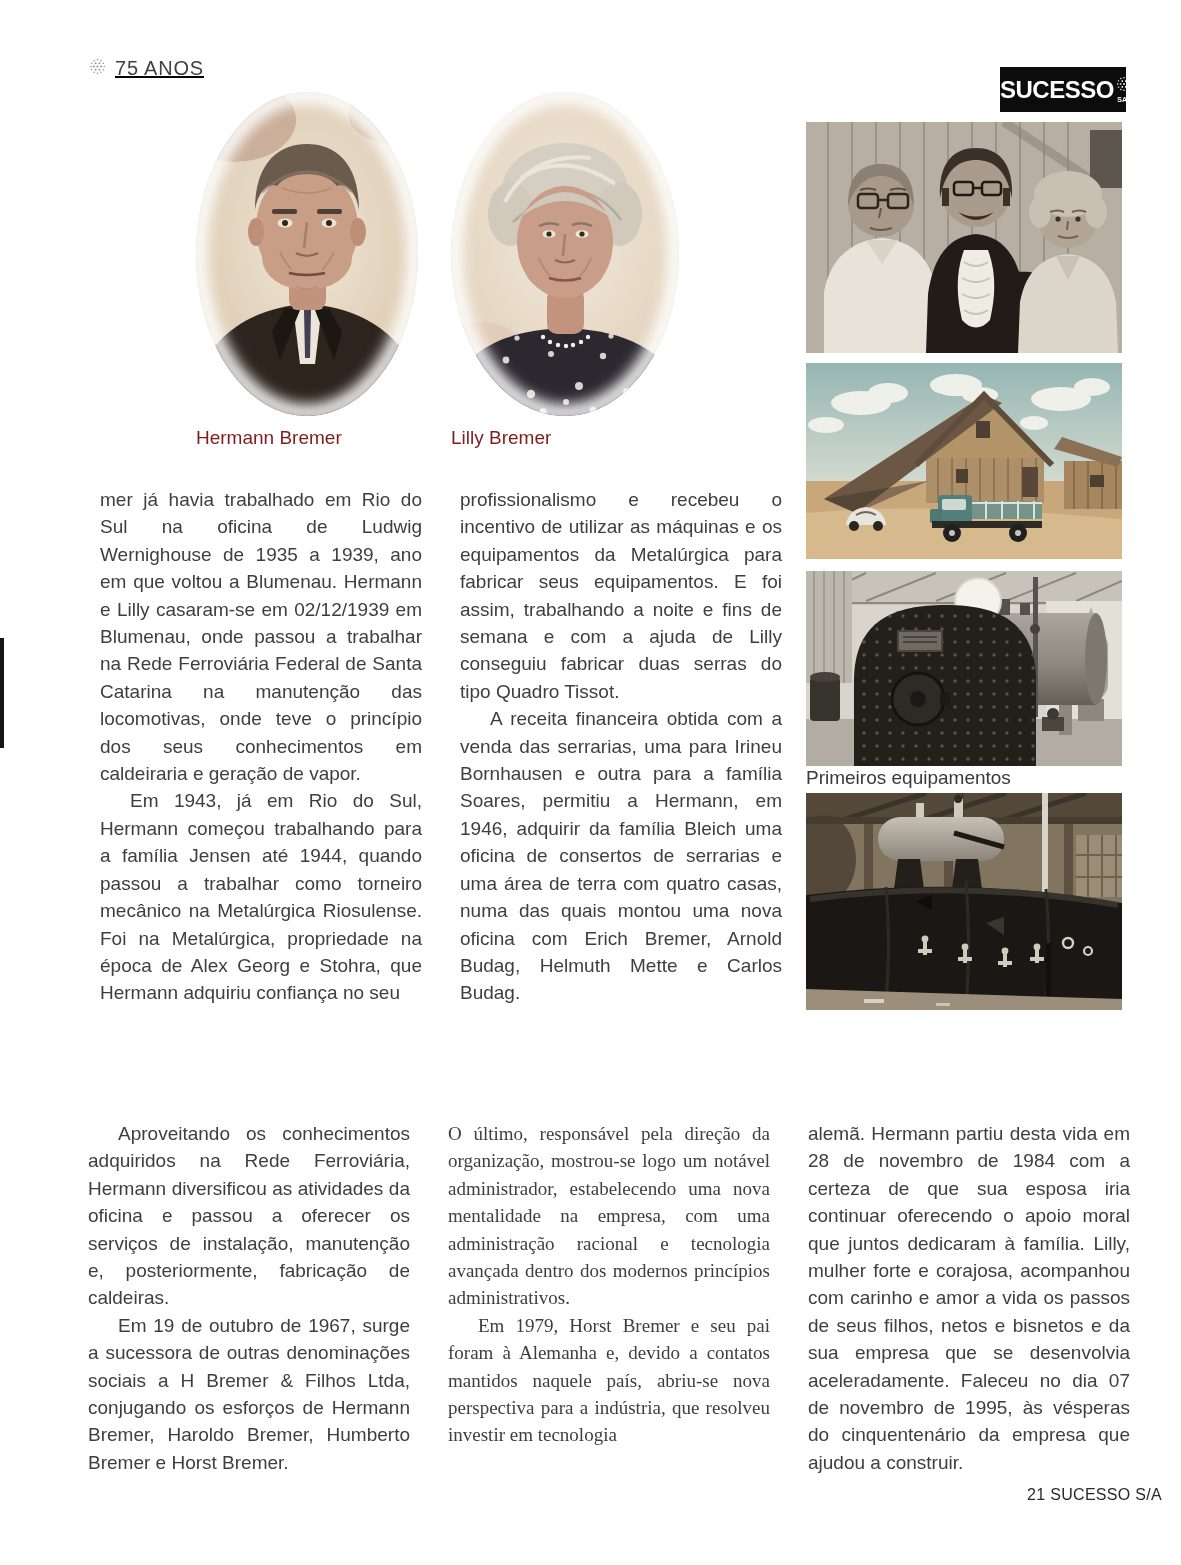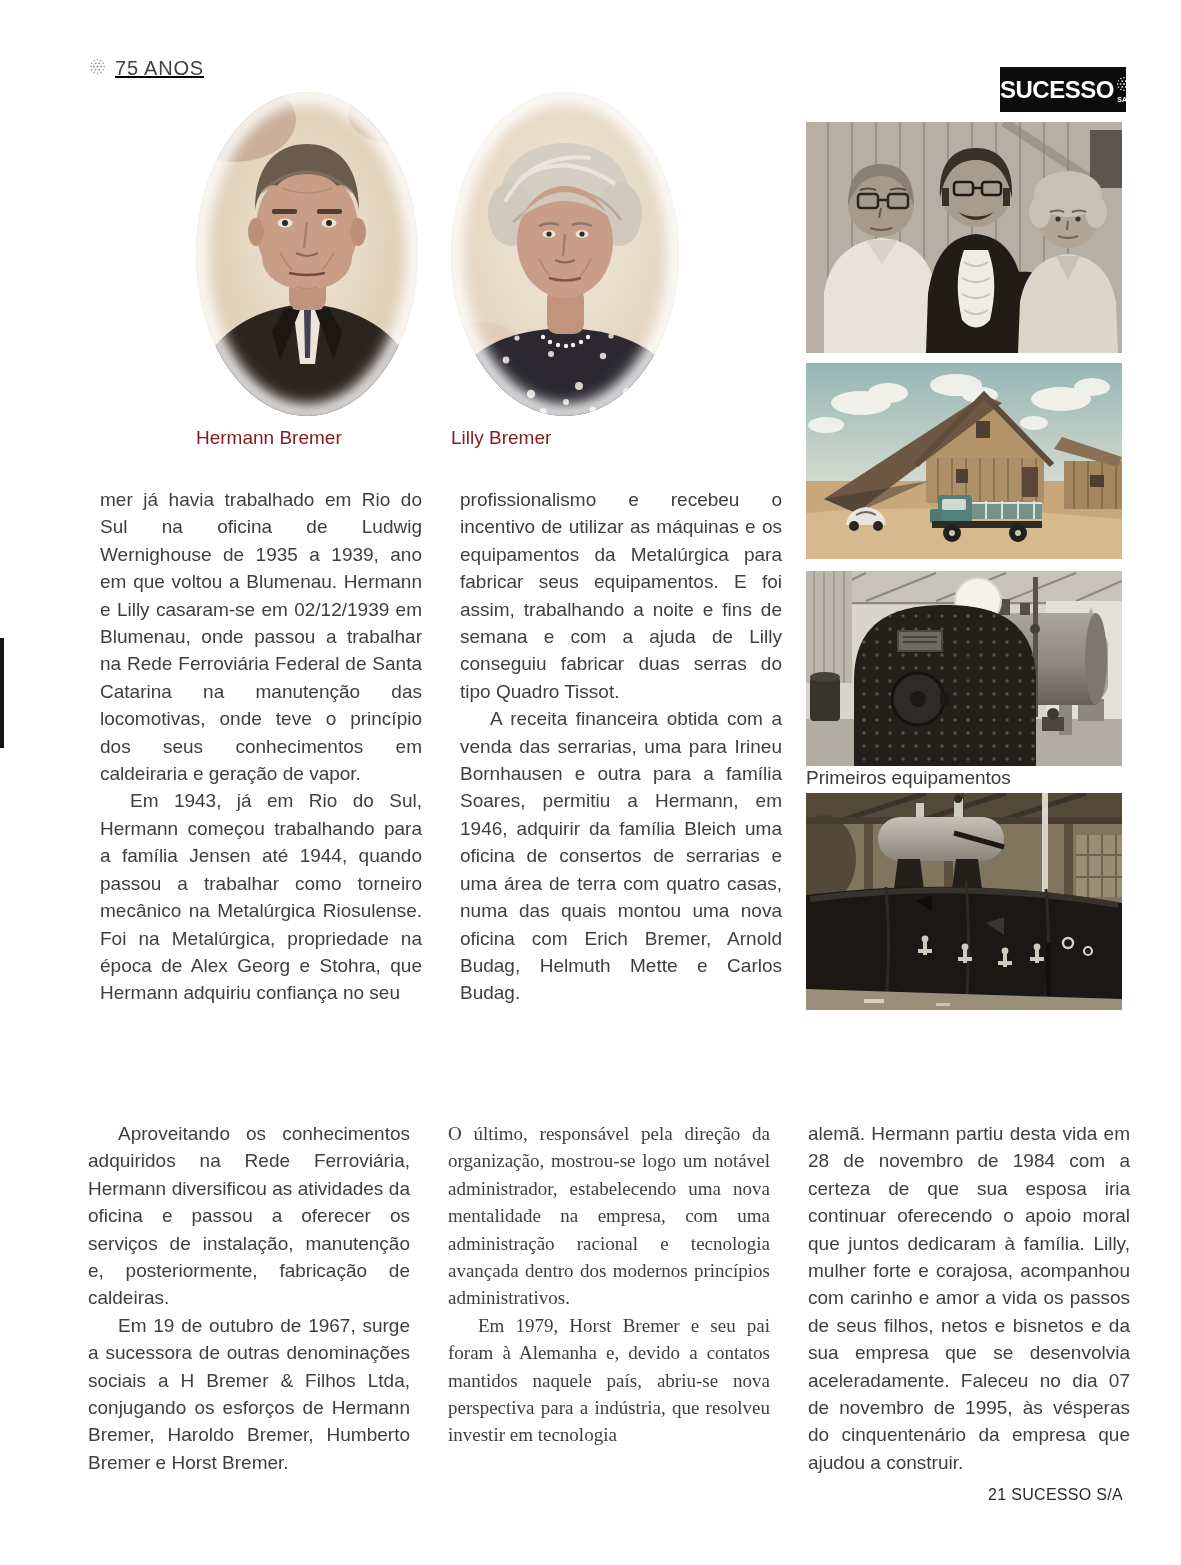--- a/index.html
+++ b/index.html
@@ -40,21 +40,21 @@
   .col p.indent { text-indent:30px; }
   .intro-col1 { left:88px;  top:486px;margin-left:12px; }
   .intro-col2 { left:460px; top:486px; }
   .body-col1  { left:88px;  top:1120px; }
   .body-col2  { left:448px; top:1120px;font-family:Liberation Serif, serif; }
   .body-col3  { left:808px; top:1120px; }
   
   .headline-wrap { position:absolute; left:88px; top:1037px; width:1042px; height:60px; }
   
   .footer {
-    position:absolute; left:801px; top:1486px; width:322px; text-align:right;
+    position:absolute; left:840px; top:1486px; width:322px; text-align:right;
     font-size:16px; color:#2a2a2a; letter-spacing:0.3px;
   }
   .edge-artifact { position:absolute; left:0; top:638px; width:4px; height:110px; background:#141414; }
 </style>
 </head>
 <body>
 
 <div class="page">
 
   <div class="brand-left">

